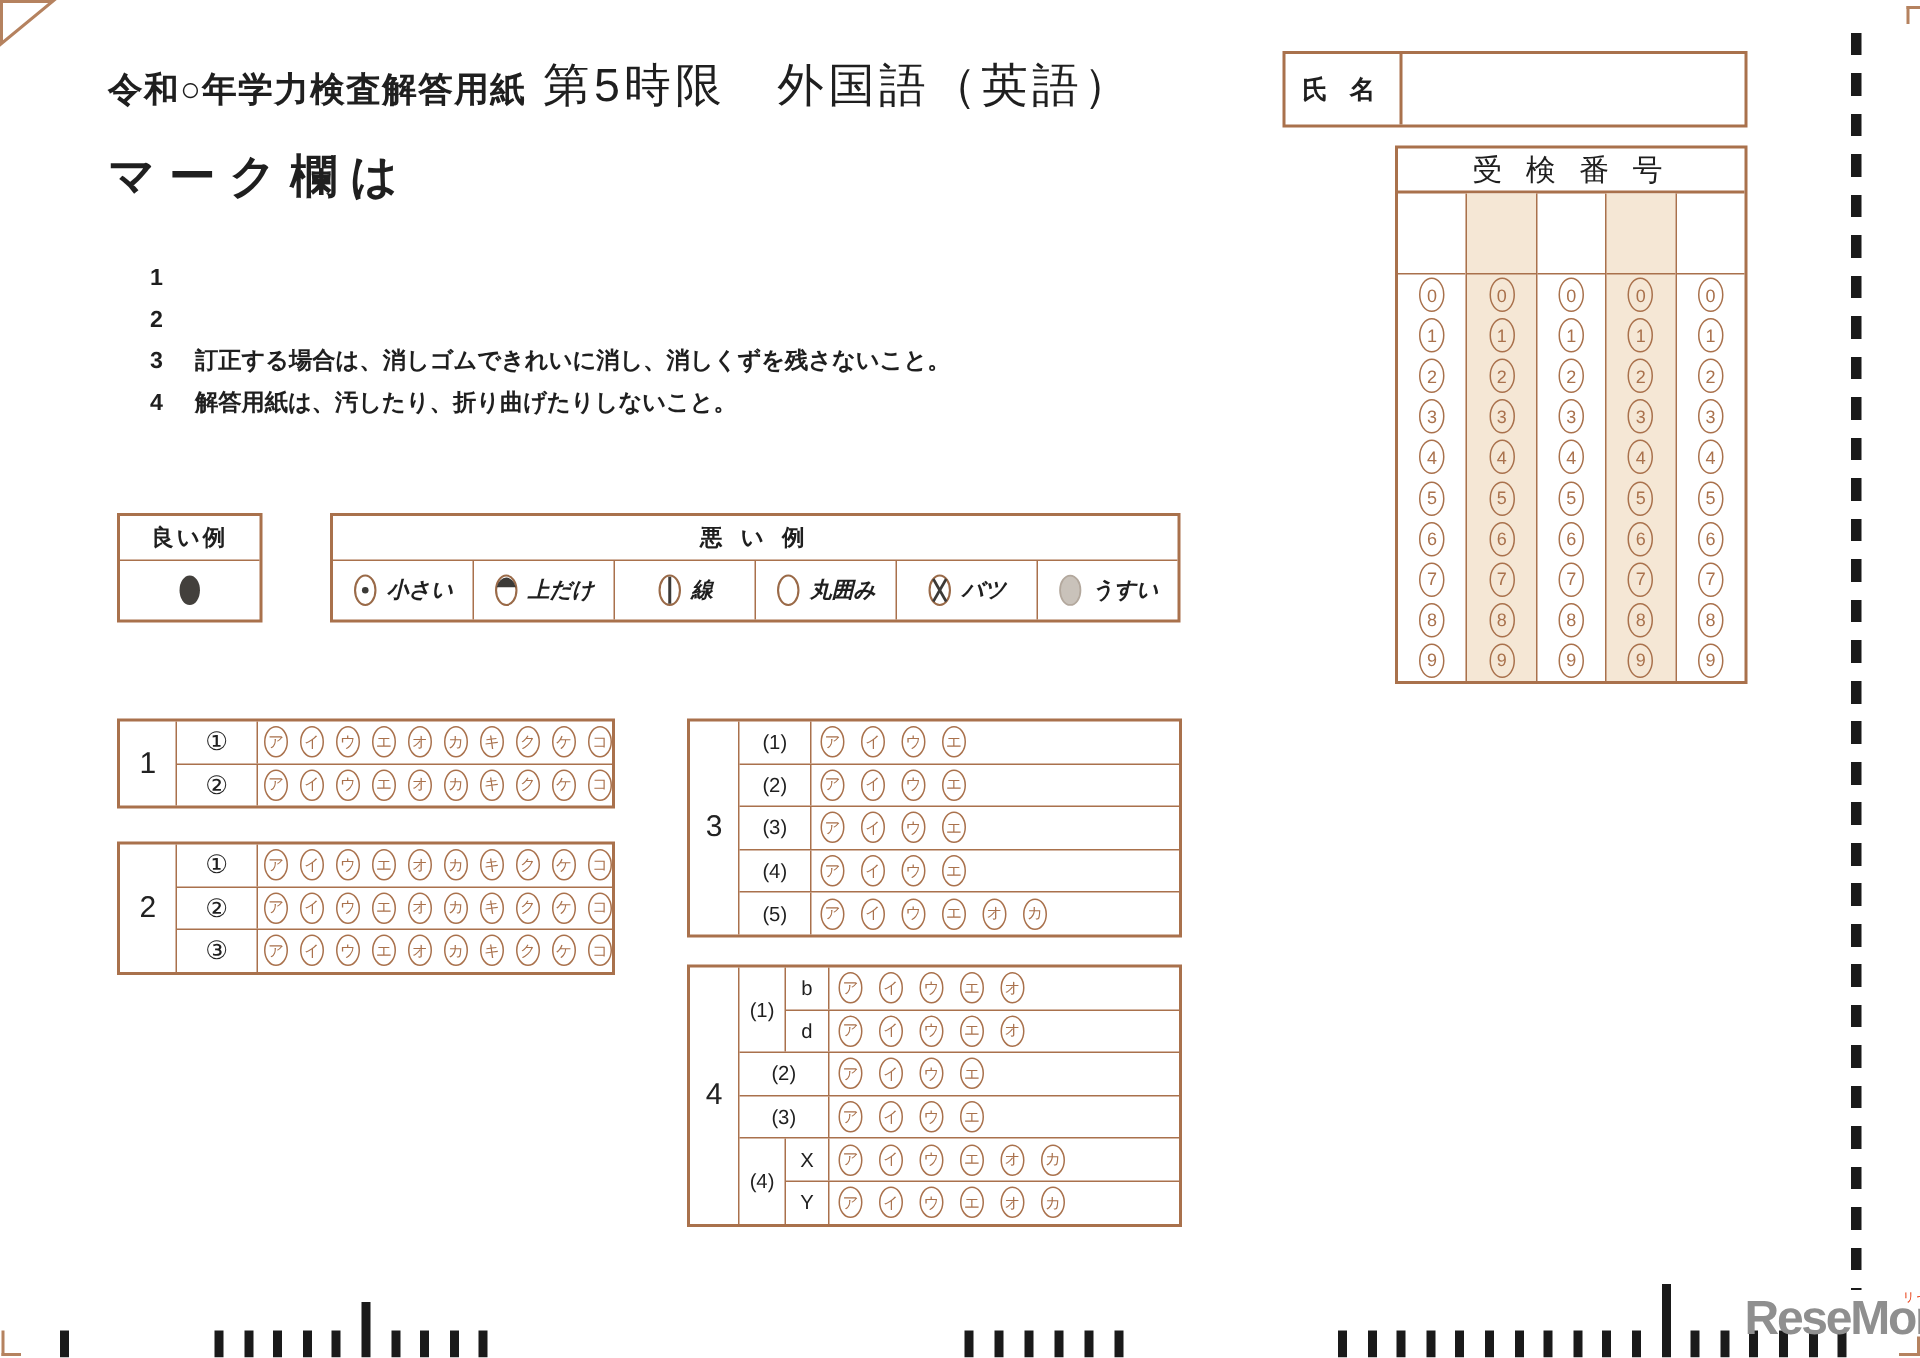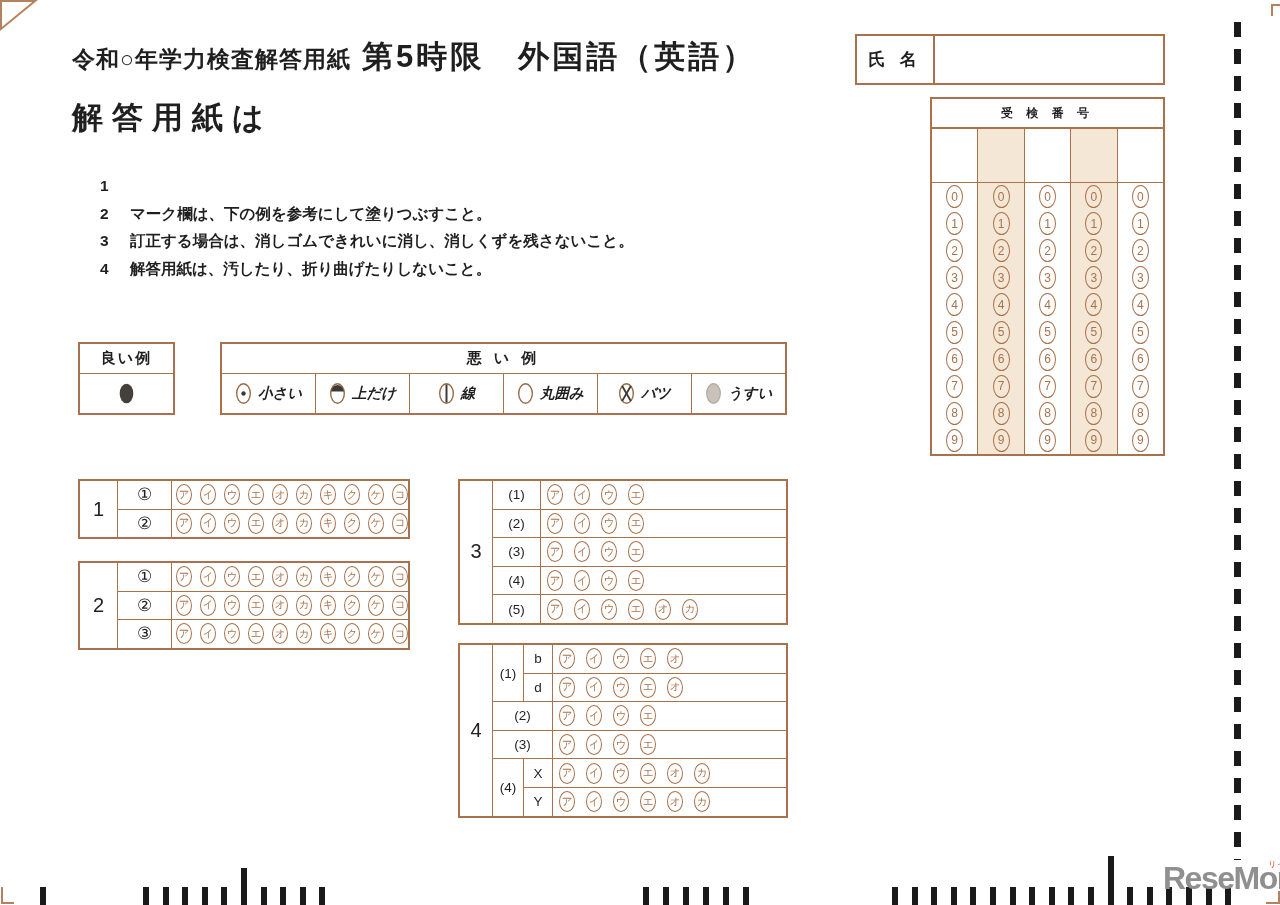--- a/index.html
+++ b/index.html
@@ -8,33 +8,33 @@
     --ink:#1f1f1f;
   }
   html,body{margin:0;padding:0;}
   body{
     width:1280px;height:905px;position:relative;background:#ffffff;
     font-family:"Liberation Sans",sans-serif;color:var(--ink);overflow:hidden;
   }
   .abs{position:absolute;}
   
   .form-title{left:72px;top:44px;font-size:23px;font-weight:bold;letter-spacing:1px;}
-  .exam-title{left:362px;top:36px;font-size:31px;font-weight:bold;letter-spacing:3px;}
+  .exam-title{left:362px;top:36px;font-size:31px;font-weight:normal;letter-spacing:3px;}
   .section-title{left:72px;top:97px;font-size:31px;font-weight:bold;letter-spacing:9px;}
   
   .name-box{left:855px;top:34px;width:310px;height:51px;border:2px solid var(--brown);
     box-sizing:border-box;display:flex;background:#fff;}
   .name-label{width:76px;border-right:2px solid var(--brown);display:flex;align-items:center;
     justify-content:center;font-size:17px;font-weight:bold;letter-spacing:5px;}
   .name-input{flex:1;}
   
   .exam-table{left:930px;top:97px;width:235px;height:359px;border:2px solid var(--brown);
     box-sizing:border-box;background:#fff;display:flex;flex-direction:column;}
   .en-header{height:28px;border-bottom:2px solid var(--brown);display:flex;align-items:center;
-    justify-content:center;font-size:12px;font-weight:bold;letter-spacing:5px;}
+    justify-content:center;font-size:20px;font-weight:normal;letter-spacing:5px;}
   .en-cols{flex:1;display:flex;}
   .en-col{flex:1;display:flex;flex-direction:column;}
   .en-col + .en-col{border-left:1px solid var(--brown);}
   .en-col.shaded{background:var(--shade);}
   .en-write{height:53px;border-bottom:1.5px solid var(--brown);}
   .en-digits{flex:1;display:flex;flex-direction:column;}
   .en-digit-cell{flex:1;display:flex;align-items:center;justify-content:center;}
   .bubble{box-sizing:border-box;border:1.5px solid var(--brown);border-radius:50%;
     color:var(--brown);display:flex;align-items:center;justify-content:center;background:transparent;}
   .digit{width:17px;height:23px;font-size:12px;}
@@ -113,21 +113,21 @@
 <svg class="abs" style="left:0;top:0" width="38" height="32">
   <path d="M1,1 L35,1 L1,29 Z" fill="none" stroke="#b5825f" stroke-width="2"></path>
 </svg>
 <div class="corner-tr"></div>
 <div class="corner-bl"></div>
 <div class="corner-br"></div>
 <div class="vdash"></div>
 
 <div class="abs form-title">令和○年学力検査解答用紙</div>
 <div class="abs exam-title">第5時限　外国語（英語）</div>
-<div class="abs section-title">解答用紙は</div>
+<div class="abs section-title">マーク欄は</div>
 
 <div class="abs name-box">
   <div class="name-label">氏 名</div>
   <div class="name-input"></div>
 </div>
 
 <div class="abs exam-table">
   <div class="en-header">受 検 番 号</div>
   <div class="en-cols">
       <div class="en-col">
@@ -308,21 +308,20 @@
     </div>
 </div>
 
 <div class="abs instructions">
   <div id="inst-list">
       <div class="inst-item">
         <div class="inst-num">1</div>
       </div>
       <div class="inst-item">
         <div class="inst-num">2</div>
-        <div class="inst-text">マーク欄は、下の例を参考にして塗りつぶすこと。</div>
       </div>
       <div class="inst-item">
         <div class="inst-num">3</div>
         <div class="inst-text">訂正する場合は、消しゴムできれいに消し、消しくずを残さないこと。</div>
       </div>
       <div class="inst-item">
         <div class="inst-num">4</div>
         <div class="inst-text">解答用紙は、汚したり、折り曲げたりしないこと。</div>
       </div>
     </div>

